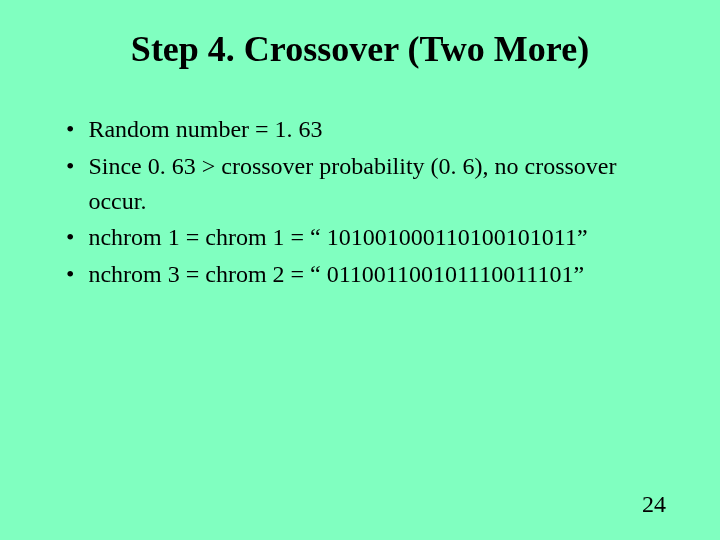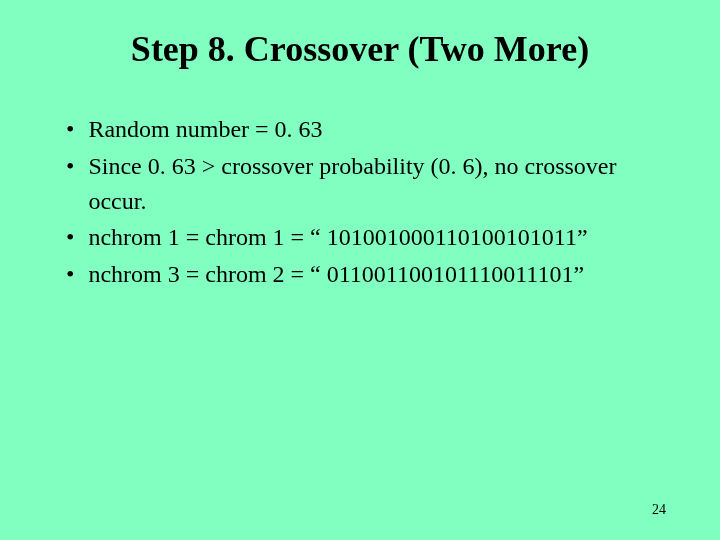--- a/index.html
+++ b/index.html
@@ -46,33 +46,33 @@
       font-size: 24px;
       line-height: 1.45;
     }
     .bullet-text {
       flex: 1;
     }
     .page-number {
       position: absolute;
       bottom: 22px;
       right: 54px;
-      font-size: 14px;
+      font-size: 24px;
       color: #000;
     }
   </style>
 </head>
 <body>
 
 <div class="slide">
-  <h1 class="title">Step 8. Crossover (Two More)</h1>
+  <h1 class="title">Step 4. Crossover (Two More)</h1>
   <div class="content">
     <div class="bullet-item">
       <span class="bullet-dot">•</span>
-      <span class="bullet-text">Random number = 0. 63</span>
+      <span class="bullet-text">Random number = 1. 63</span>
     </div>
     <div class="bullet-item">
       <span class="bullet-dot">•</span>
       <span class="bullet-text">Since 0. 63 &gt; crossover probability (0. 6), no crossover occur.</span>
     </div>
     <div class="bullet-item">
       <span class="bullet-dot">•</span>
       <span class="bullet-text">nchrom 1 = chrom 1 = “ 101001000110100101011”</span>
     </div>
     <div class="bullet-item">

